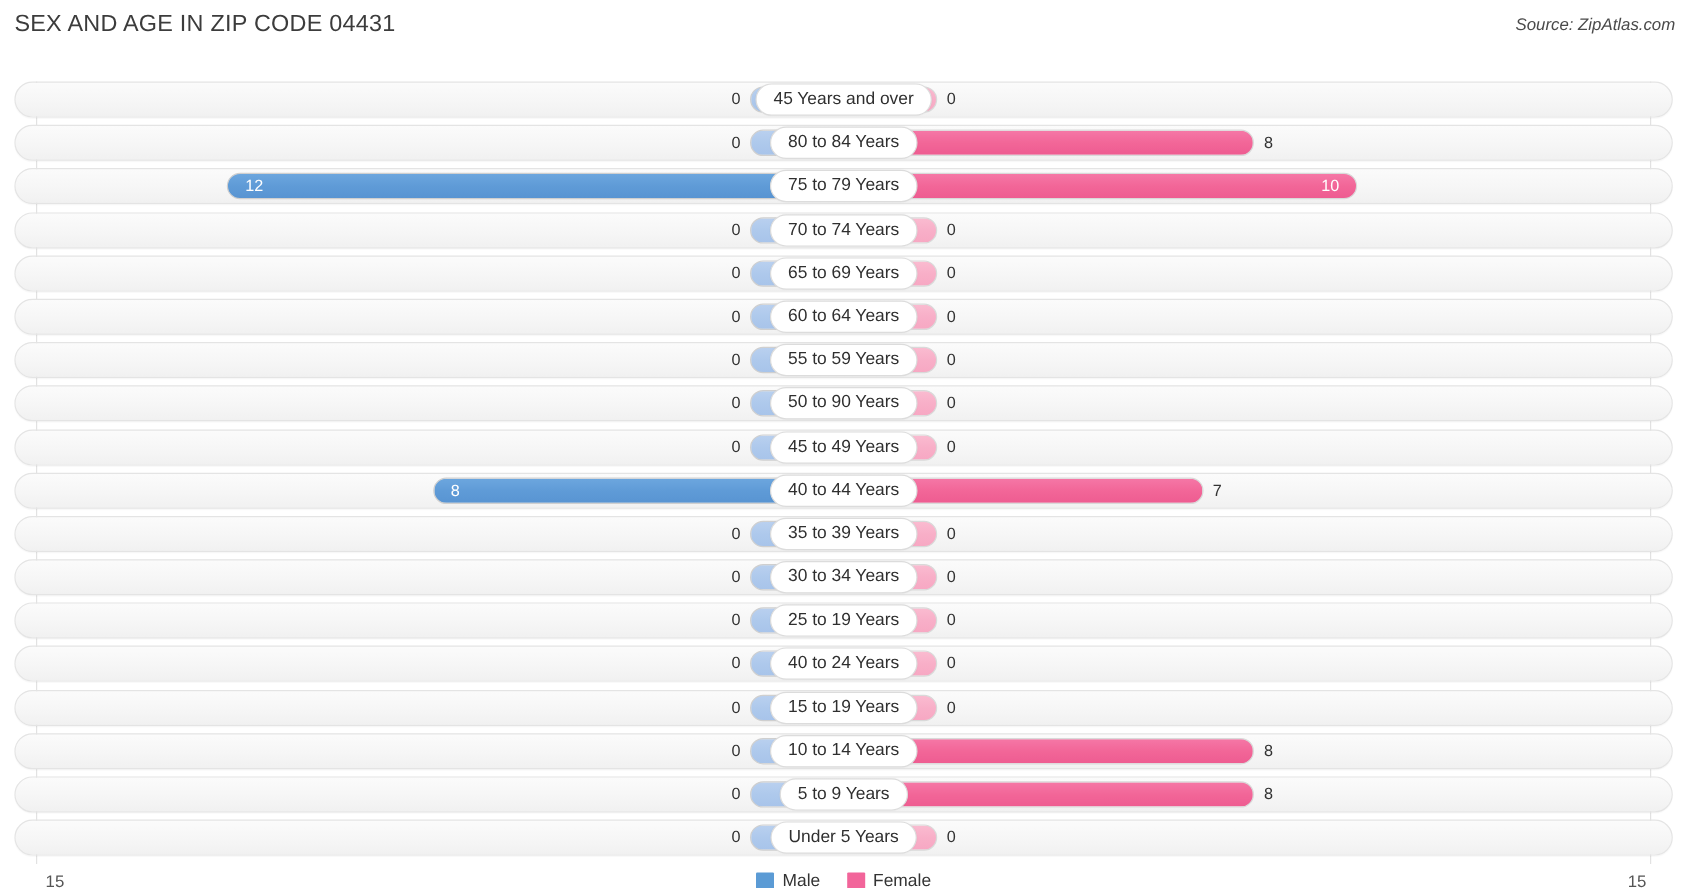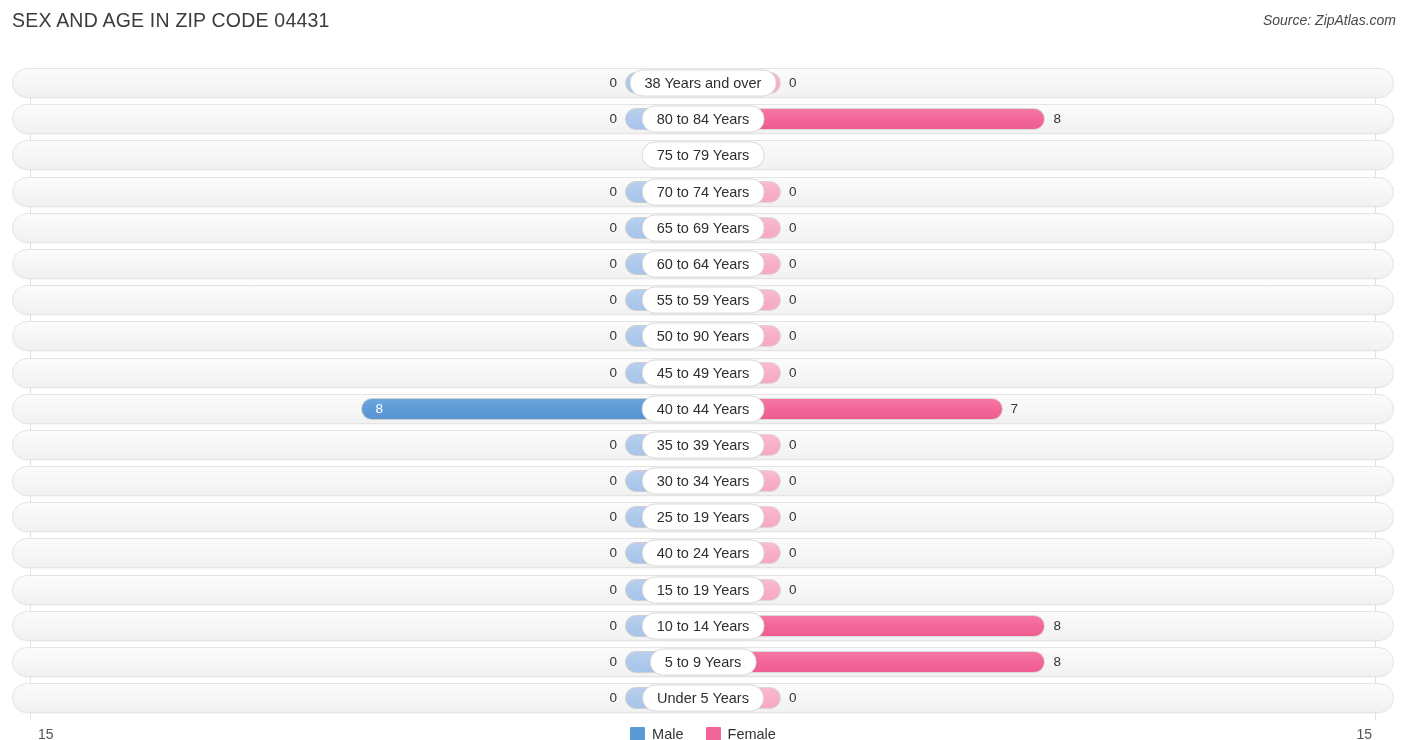--- a/index.html
+++ b/index.html
@@ -206,34 +206,42 @@
     <div class="rows" id="rows-container">
         <div class="row">
           <div class="half left">
             <div class="bar male zero" style="width: 78px;"></div>
             <div class="val outside-left" style="right: 86px;">0</div>
           </div>
           <div class="half right">
             <div class="bar female zero" style="width: 78px;"></div>
             <div class="val outside-right" style="left: 86px;">0</div>
           </div>
-          <div class="pill">38 Years and over</div>
+          <div class="pill">45 Years and over</div>
         </div>
         <div class="row">
           <div class="half left">
             <div class="bar male zero" style="width: 78px;"></div>
             <div class="val outside-left" style="right: 86px;">0</div>
           </div>
           <div class="half right">
             <div class="bar female" style="width: 342.4px;"></div>
             <div class="val outside-right" style="left: 350.4px;">8</div>
           </div>
           <div class="pill">80 to 84 Years</div>
         </div>
         <div class="row">
+          <div class="half left">
+            <div class="bar male" style="width: 513.6px;"></div>
+            <div class="val inside" style="left: 191.4px;">12</div>
+          </div>
+          <div class="half right">
+            <div class="bar female" style="width: 428px;"></div>
+            <div class="val inside" style="left: 398px;">10</div>
+          </div>
           <div class="pill">75 to 79 Years</div>
         </div>
         <div class="row">
           <div class="half left">
             <div class="bar male zero" style="width: 78px;"></div>
             <div class="val outside-left" style="right: 86px;">0</div>
           </div>
           <div class="half right">
             <div class="bar female zero" style="width: 78px;"></div>
             <div class="val outside-right" style="left: 86px;">0</div>

